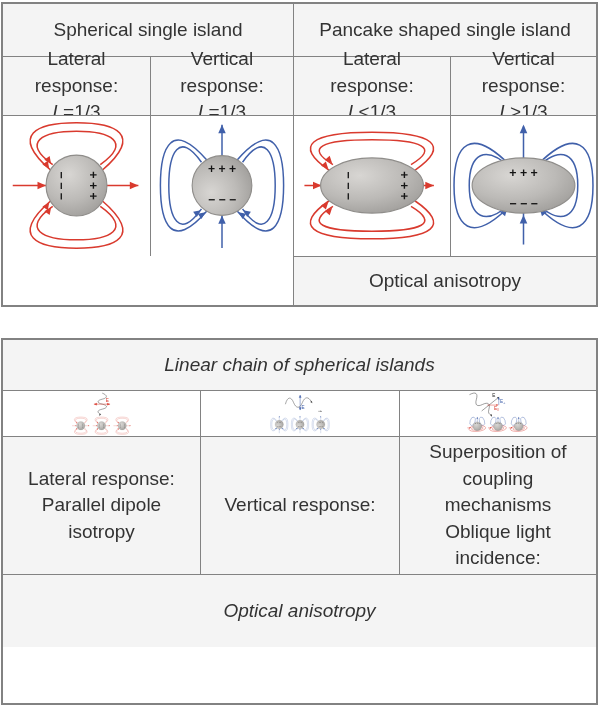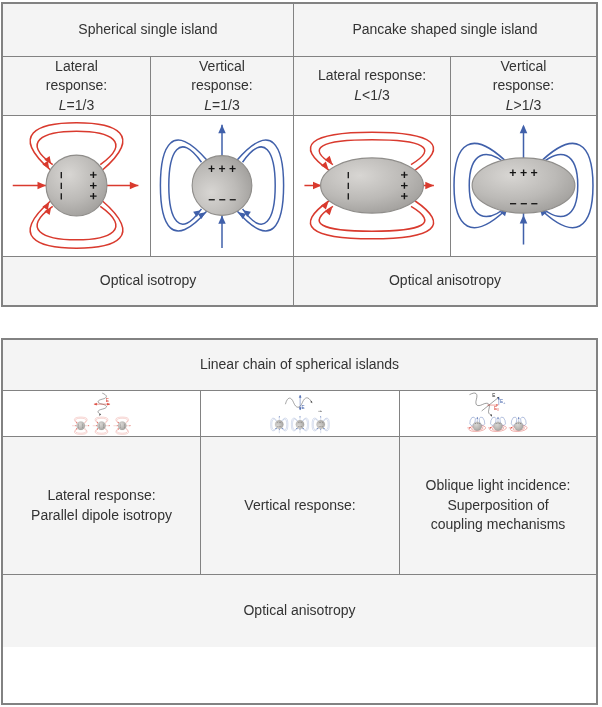--- a/index.html
+++ b/index.html
@@ -7,25 +7,25 @@
          font-family:"Liberation Sans",sans-serif;color:#2e2e2e;overflow:hidden;}
   .tbl{position:absolute;display:grid;border:2px solid var(--border_gray);background:#fff;box-sizing:border-box;}
   .tbl1{left:1px;top:2px;width:597px;height:305px;
         grid-template-columns:147px 143px 157px 1fr;
         grid-template-rows:52px 59px 141px 1fr;}
   .tbl2{left:1px;top:338px;width:597px;height:367px;
         grid-template-columns:197px 199px 1fr;
         grid-template-rows:50px 46px 138px 73px 1fr;}
   .cell{display:flex;flex-direction:column;align-items:center;justify-content:center;
         text-align:center;box-sizing:border-box;min-width:0;min-height:0;}
-  .txt{background:var(--cell_bg);font-size:14px;line-height:1.4;color:#333;padding:2px 22px;}
+  .txt{background:var(--cell_bg);font-size:19px;line-height:1.4;color:#333;padding:2px 22px;}
   .fig{background:#fff;padding:1px;}
   .bl{border-left:1px solid var(--border_gray);text-align:center;}
   .bt{border-top:1px solid var(--border_gray);}
-  .sp2a{grid-column:1/3;} .sp2b{grid-column:3/5;} .sp3{grid-column:1/4;}
+  .sp2a{grid-column:1/3;} .sp2b{grid-column:3/5;} .sp3{grid-column:1/4;font-style:italic;}
   .it{font-style:italic;}
   svg{display:block;}
   .fig svg{width:100%;height:100%;}
   .charge{font-family:"Liberation Sans",sans-serif;font-size:13px;font-weight:bold;fill:#141414;}
   .elabel{font-family:"Liberation Sans",sans-serif;font-size:15px;}
   .esub{font-size:9px;}
   .wave{fill:none;stroke:var(--wave_gray);stroke-width:1.6;stroke-linecap:round;}
 </style>
 </head>
 <body>
@@ -168,23 +168,20 @@
       <svg viewBox="0 0 150 145" preserveAspectRatio="xMidYMid meet">
         <use href="#dg-lat-pan" style="color:var(--field_red)"></use>
       </svg>
     </div>
     <div class="cell fig bt bl">
       <svg viewBox="0 0 150 145" preserveAspectRatio="xMidYMid meet">
         <use href="#dg-ver-pan" style="color:var(--field_blue)"></use>
       </svg>
     </div>
 
-    <div class="cell txt bt sp2a">
-      <span>Optical isotropy</span>
-    </div>
     <div class="cell txt bt sp2b bl">
       <span>Optical anisotropy</span>
     </div>
   </div>
 
   <div class="tbl tbl2">
     <div class="cell txt sp3">
       <span>Linear chain of spherical islands</span>
     </div>
 
@@ -255,21 +252,21 @@
     </div>
 
     <div class="cell txt bt">
       <div>Lateral response:</div>
       <div>Parallel dipole isotropy</div>
     </div>
     <div class="cell txt bt bl">
       <div>Vertical response:</div>
     </div>
     <div class="cell txt bt bl">
+      <div>Superposition of coupling mechanisms</div>
       <div>Oblique light incidence:</div>
-      <div>Superposition of coupling mechanisms</div>
     </div>
 
     <div class="cell txt bt sp3">
       <span>Optical anisotropy</span>
     </div>
   </div>
 </div>
 
 </body></html>

